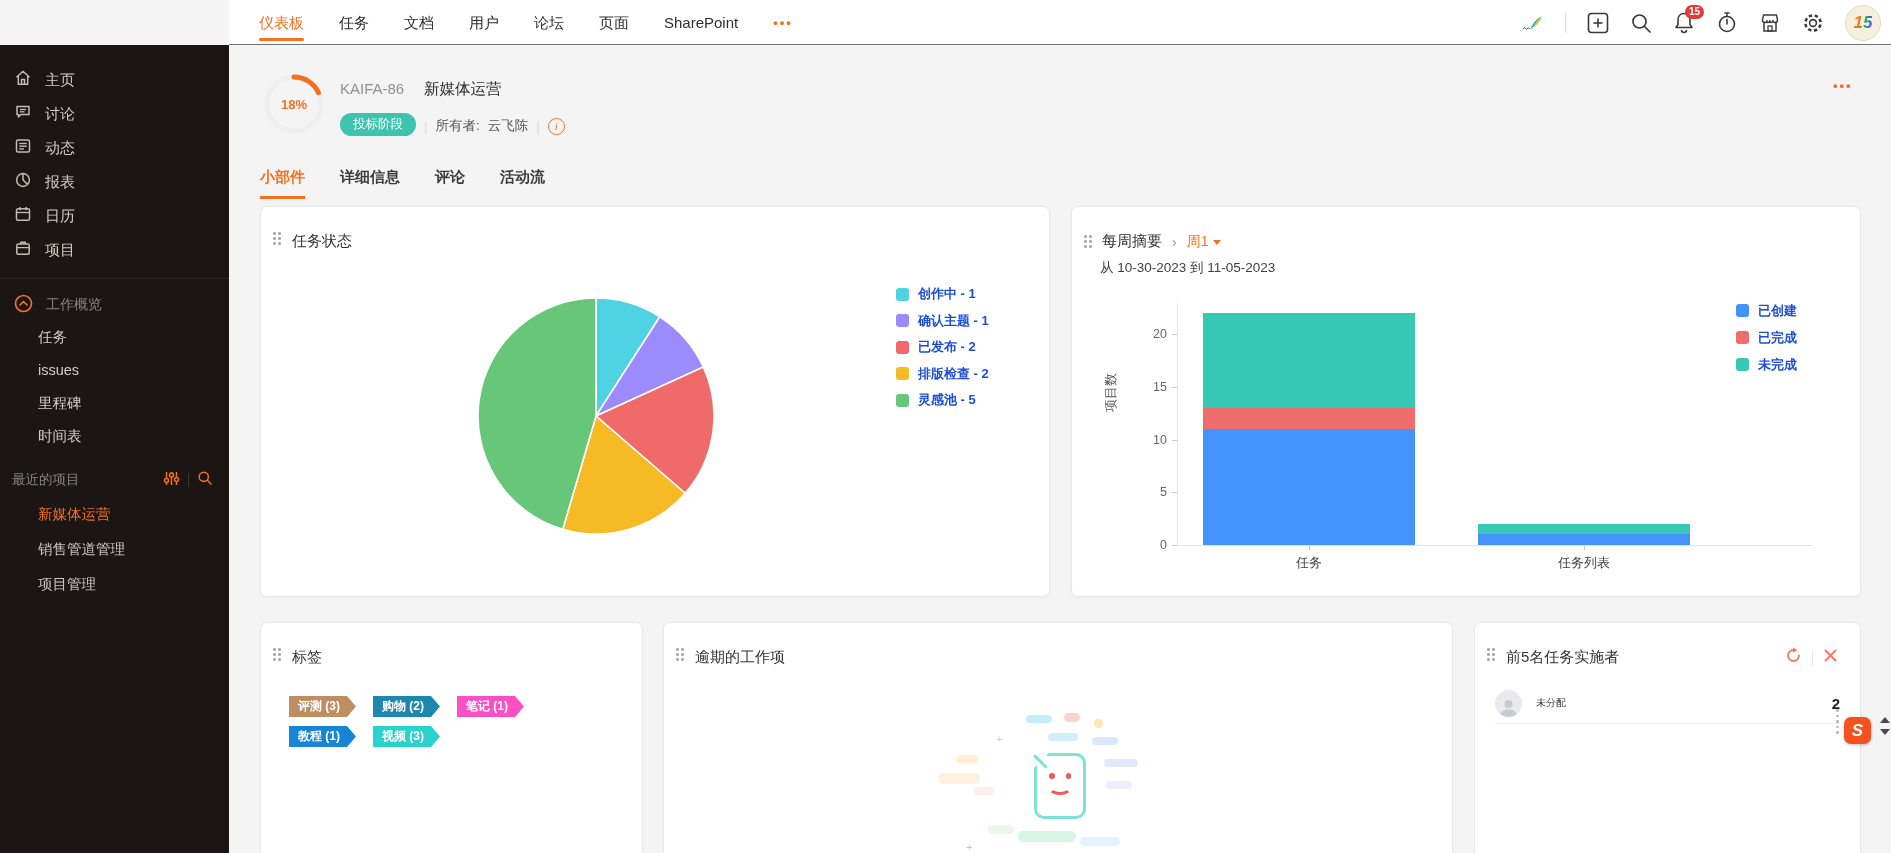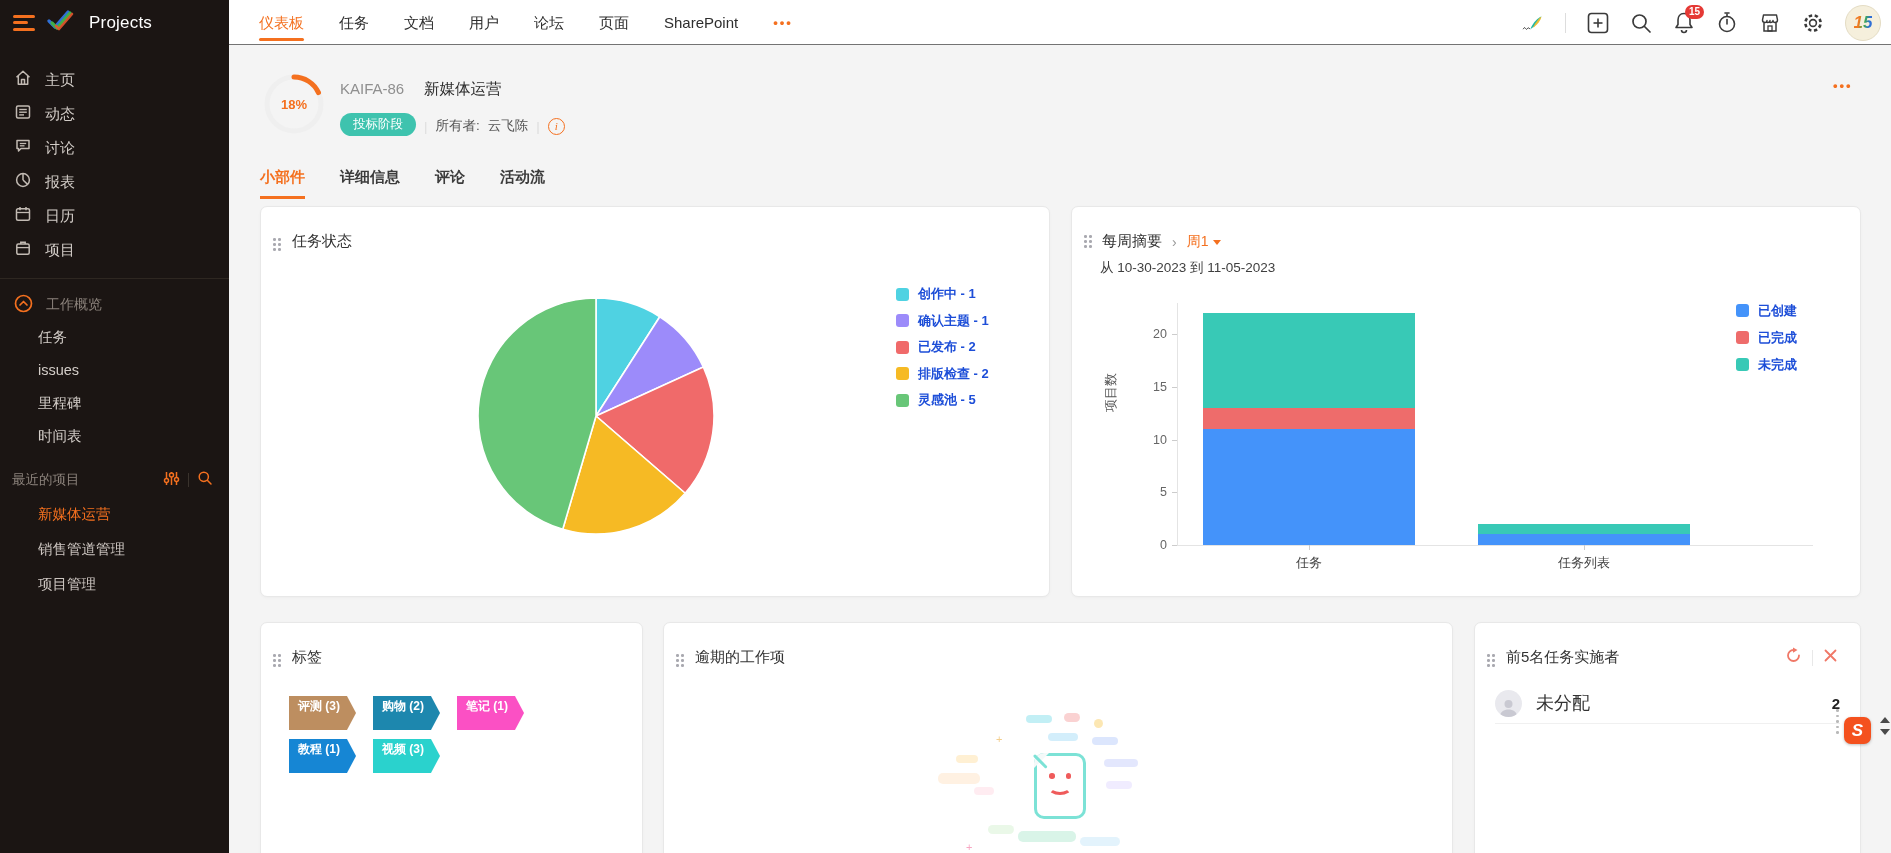--- a/index.html
+++ b/index.html
@@ -70,21 +70,21 @@
   .ctab.active { color:#f4701f; border-bottom:3px solid #f4701f; }
 
   
   .card { position:absolute; background:#fff; border:1px solid #e8e8e8; border-radius:7px;
     box-shadow:0 1px 3px rgba(0,0,0,.03); }
   #card-task-status { left:260px; top:206px; width:790px; height:391px; }
   #card-weekly      { left:1071px; top:206px; width:790px; height:391px; }
   #card-tags        { left:260px; top:622px; width:383px; height:262px; }
   #card-overdue     { left:663px; top:622px; width:790px; height:262px; }
   #card-top5        { left:1474px; top:622px; width:387px; height:262px; }
-  .card-title-row { position:absolute; left:12px; top:25px; display:flex; align-items:flex-end; gap:11px; }
+  .card-title-row { position:absolute; left:12px; top:25px; display:flex; align-items:flex-start; gap:11px; }
   .card-title { font-size:15px; color:#333; font-weight:500; }
   .dots { display:grid; grid-template-columns:repeat(2,3px); grid-auto-rows:3px; gap:2px; cursor:grab; }
   .dots i { width:2.6px; height:2.6px; border-radius:50%; background:#a9a9b0; }
 
   
   .legend-item { display:flex; align-items:center; gap:9px; height:26.5px; cursor:pointer; }
   .legend-sw { width:13px; height:13px; border-radius:3px; flex:none; }
   .legend-txt { font-size:13px; color:#1d4ed8; white-space:nowrap;font-weight:bold; }
   #pie-legend { position:absolute; left:635px; top:74px; }
   #bar-legend { position:absolute; left:664px; top:90px;text-align:right; }
@@ -103,21 +103,21 @@
   .ytick-lbl { position:absolute; width:30px; text-align:right; font-size:12.5px; color:#666; }
   .ytick-mark { position:absolute; width:5px; height:1px; background:#ccc; }
   .cat-tick { position:absolute; width:1px; height:5px; background:#ccc; top:338px; }
   .cat-lbl { position:absolute; top:347px; width:140px; text-align:center; font-size:13px; color:#444; }
   .ylabel { position:absolute; left:30px; top:205px; font-size:13px; color:#555; transform:rotate(-90deg);
     transform-origin:left top; white-space:nowrap; }
   .bar-seg { position:absolute; }
 
   
   .tag-rows { position:absolute; left:28px; top:73px; width:330px; }
-  .tag { display:inline-block; height:34px; line-height:21px; color:#fff; font-size:12px; font-weight:bold;
+  .tag { display:inline-block; height:21px; line-height:21px; color:#fff; font-size:12px; font-weight:bold;
     padding:0 16px 0 9px; margin:0 17px 9px 0; cursor:pointer;
     clip-path:polygon(0 0, calc(100% - 9px) 0, 100% 50%, calc(100% - 9px) 100%, 0 100%); }
 
   
   .empty-illus { position:absolute; left:344px; top:90px; width:110px; height:150px; }
   .confetti { position:absolute; border-radius:5px; }
   .doc { position:absolute; left:26px; top:40px; width:52px; height:66px; border:3px solid #7ce2d6;
     border-radius:10px; background:#fff; }
   .doc .fold { position:absolute; left:-3px; top:-3px; width:0; height:0;
     border-top:15px solid #f4f9f9; border-right:15px solid transparent; border-top-left-radius:10px; }
@@ -127,21 +127,21 @@
   .doc .eye.l { left:12px; } .doc .eye.r { right:12px; }
   .doc .smile { position:absolute; left:11px; top:23px; width:24px; height:16px;
     border:3px solid transparent; border-bottom-color:#ef5b5b; border-radius:50%; }
   .plus-speck { position:absolute; color:#f8a7c3; font-size:11px; }
 
   
   .top5-tools { position:absolute; right:22px; top:24px; display:flex; align-items:center; gap:10px; }
   .top5-row { position:absolute; left:20px; right:20px; top:63px; height:34px; display:flex; align-items:center; }
   .avatar-sm { width:27px; height:27px; border-radius:50%; background:#e9e9ee; display:flex; align-items:flex-end;
     justify-content:center; overflow:hidden; }
-  .top5-name { margin-left:14px; font-size:18px; color:#333; flex:1; }
+  .top5-name { margin-left:14px; font-size:10px; color:#333; flex:1; }
   .top5-val { font-size:15px; font-weight:bold; color:#222; }
   .top5-div { position:absolute; left:20px; right:20px; top:100px; height:1px; background:#f0f0f0; }
 
   
   .ext-overlay { position:absolute; left:1834px; top:703px; width:57px; height:52px; z-index:9; }
   .ext-dots { position:absolute; left:2px; top:6px; display:flex; flex-direction:column; gap:3px; }
   .ext-dots i { width:2.5px; height:2.5px; background:#b9b9b9; border-radius:50%; }
   .ext-badge { position:absolute; left:10px; top:14px; width:27px; height:27px; background:#f4511e;
     border-radius:7px; color:#fff; font-weight:bold; font-style:italic; font-size:17px;
     display:flex; align-items:center; justify-content:center; cursor:pointer; box-shadow:0 1px 3px rgba(0,0,0,.25); }
@@ -149,35 +149,20 @@
   .tri-up { width:0; height:0; border-left:5px solid transparent; border-right:5px solid transparent;
     border-bottom:6px solid #4a4a4a; cursor:pointer; }
   .tri-down { width:0; height:0; border-left:5px solid transparent; border-right:5px solid transparent;
     border-top:6px solid #4a4a4a; cursor:pointer; }
 </style>
 </head>
 <body>
 
 <div id="app">
 
-  <div class="topbar-left">
-    <div class="hamburger">
-        <i></i>
-        <i></i>
-        <i></i>
-      </div>
-    <span>
-      <svg width="30" height="26" viewBox="0 0 30 26">
-        <polyline points="2,13 8,19 21,4" fill="none" stroke="#2f6fd6" stroke-width="3.2" stroke-linecap="round" stroke-linejoin="round"></polyline>
-        <polyline points="5,15 10,20 23,5" fill="none" stroke="#3fae49" stroke-width="3.2" stroke-linecap="round" stroke-linejoin="round"></polyline>
-        <polyline points="9,18 12,21 25,6" fill="none" stroke="#e4572e" stroke-width="2.6" stroke-linecap="round" stroke-linejoin="round" opacity="0.9"></polyline>
-      </svg>
-    </span>
-    <span class="logo-text">Projects</span>
-  </div>
 
   <div class="topbar-main">
     <div class="nav" id="nav-tabs">
         <span class="nav-tab active">仪表板</span>
         <span class="nav-tab">任务</span>
         <span class="nav-tab">文档</span>
         <span class="nav-tab">用户</span>
         <span class="nav-tab">论坛</span>
         <span class="nav-tab">页面</span>
         <span class="nav-tab">SharePoint</span>
@@ -242,34 +227,34 @@
   <div class="sidebar">
     <div id="side-main">
         <div class="side-item">
           <span><svg width="18" height="18" viewBox="0 0 18 18">
               <path d="M2.5 8.2 L9 2.3 L15.5 8.2 M4.3 7 V15.2 H13.7 V7 M7.5 15 V10.5 H10.5 V15" fill="none" stroke="#c2bab3" stroke-width="1.5" stroke-linejoin="round"></path>
             </svg></span>
           <span class="lbl">主页</span>
         </div>
         <div class="side-item">
           <span><svg width="18" height="18" viewBox="0 0 18 18">
+              <path d="M3 3.5 H15 V11.5 H7 L4.5 14 V11.5 H3 Z" fill="none" stroke="#c2bab3" stroke-width="1.5" stroke-linejoin="round"></path>
+              <line x1="5.8" y1="6.5" x2="12.2" y2="6.5" stroke="#c2bab3" stroke-width="1.3"></line>
+              <line x1="5.8" y1="8.8" x2="10.5" y2="8.8" stroke="#c2bab3" stroke-width="1.3"></line>
+            </svg></span>
+          <span class="lbl">讨论</span>
+        </div>
+        <div class="side-item">
+          <span><svg width="18" height="18" viewBox="0 0 18 18">
               <rect x="2.5" y="3" width="13" height="12" rx="1.5" fill="none" stroke="#c2bab3" stroke-width="1.5"></rect>
               <line x1="5.2" y1="6.5" x2="12.8" y2="6.5" stroke="#c2bab3" stroke-width="1.4"></line>
               <line x1="5.2" y1="9.2" x2="12.8" y2="9.2" stroke="#c2bab3" stroke-width="1.4"></line>
               <line x1="5.2" y1="11.9" x2="10" y2="11.9" stroke="#c2bab3" stroke-width="1.4"></line>
             </svg></span>
           <span class="lbl">动态</span>
-        </div>
-        <div class="side-item">
-          <span><svg width="18" height="18" viewBox="0 0 18 18">
-              <path d="M3 3.5 H15 V11.5 H7 L4.5 14 V11.5 H3 Z" fill="none" stroke="#c2bab3" stroke-width="1.5" stroke-linejoin="round"></path>
-              <line x1="5.8" y1="6.5" x2="12.2" y2="6.5" stroke="#c2bab3" stroke-width="1.3"></line>
-              <line x1="5.8" y1="8.8" x2="10.5" y2="8.8" stroke="#c2bab3" stroke-width="1.3"></line>
-            </svg></span>
-          <span class="lbl">讨论</span>
         </div>
         <div class="side-item">
           <span><svg width="18" height="18" viewBox="0 0 18 18">
               <circle cx="9" cy="9" r="6.4" fill="none" stroke="#c2bab3" stroke-width="1.5"></circle>
               <path d="M9 9 V2.6 M9 9 L13.6 13.4" fill="none" stroke="#c2bab3" stroke-width="1.5"></path>
             </svg></span>
           <span class="lbl">报表</span>
         </div>
         <div class="side-item">
           <span><svg width="18" height="18" viewBox="0 0 18 18">

